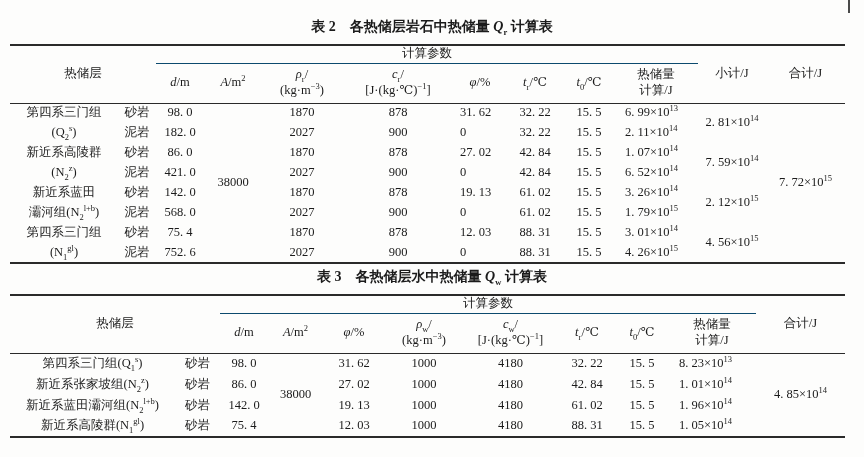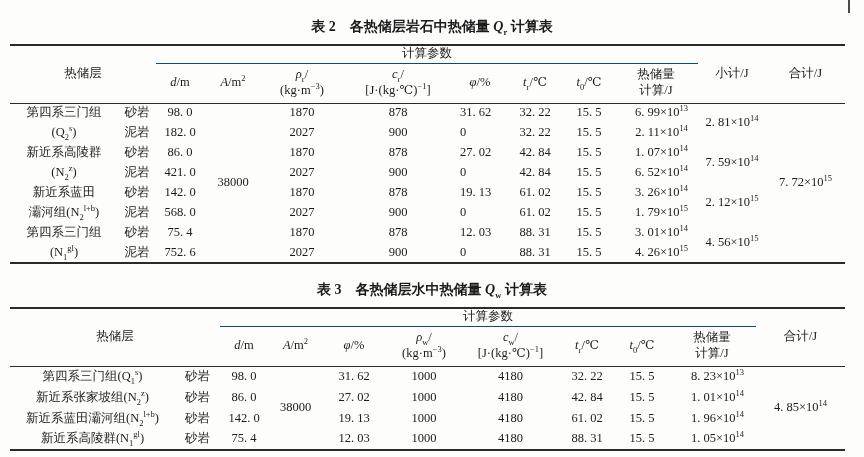--- a/index.html
+++ b/index.html
@@ -6,39 +6,39 @@
   body{
     width:864px;height:457px;position:relative;overflow:hidden;
     background:#fdfdfc;color:#1b1b1b;
     font-family:"Liberation Serif","DejaVu Serif",serif;
   }
   .title{
     width:864px;text-align:center;font-weight:bold;font-size:14px;
     line-height:17px;
   }
   .title-2{padding-top:18px;}
-  .title-3{padding-top:17px;}
+  .title-3{padding-top:4px;}
   table.tbl{
     border-collapse:collapse;table-layout:fixed;width:835px;margin:9px 0 0 10px;
     border-top:2px solid #2a2a2a;border-bottom:2px solid #2a2a2a;
     font-size:12.5px;
   }
   .tbl th,.tbl td{
     padding:0;text-align:center;vertical-align:middle;font-weight:normal;
     line-height:1.25;box-sizing:border-box;overflow:hidden;white-space:nowrap;
   }
   .tbl thead tr.grp th{height:18px;}
   .tbl thead tr.cols th{height:40px;}
   .tbl thead th.params{border-bottom:1px solid #0c4a6e;}
   .tbl thead tr.cols th,
   .tbl thead th.span2{border-bottom:1.5px solid #2a2a2a;}
   .t2 tbody td{height:20px;}
   .t3 tbody td{height:21px;}
   td.al{text-align:left;padding-left:6px;}
-  td.alq{text-align:center;padding-left:11px;}
+  td.alq{text-align:left;padding-left:11px;}
   sup,sub{font-size:8.5px;line-height:0;}
   i{font-style:italic;}
   .edge-mark{
     position:absolute;left:848px;top:0;width:2px;height:13px;background:#4a4a4a;
   }
 </style>
 </head>
 <body>
 
 <div class="edge-mark"></div>

